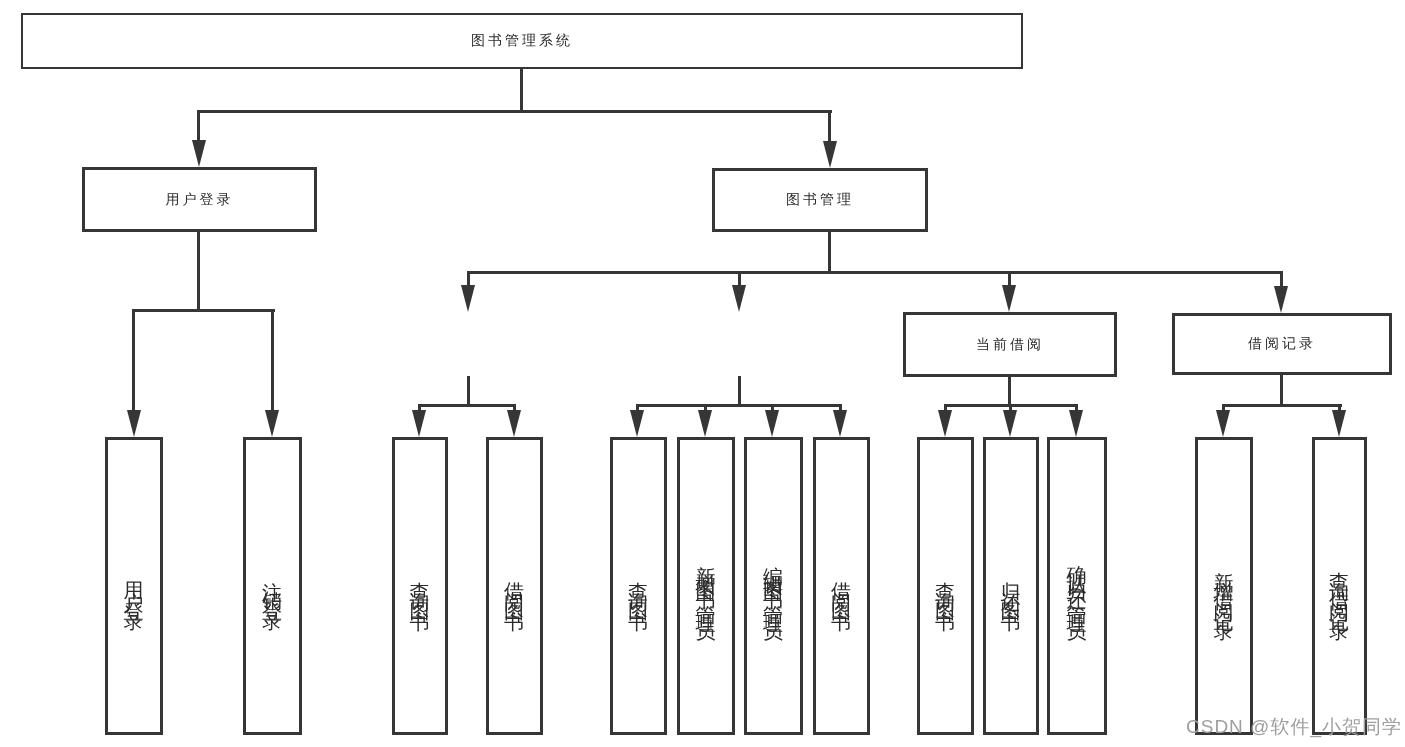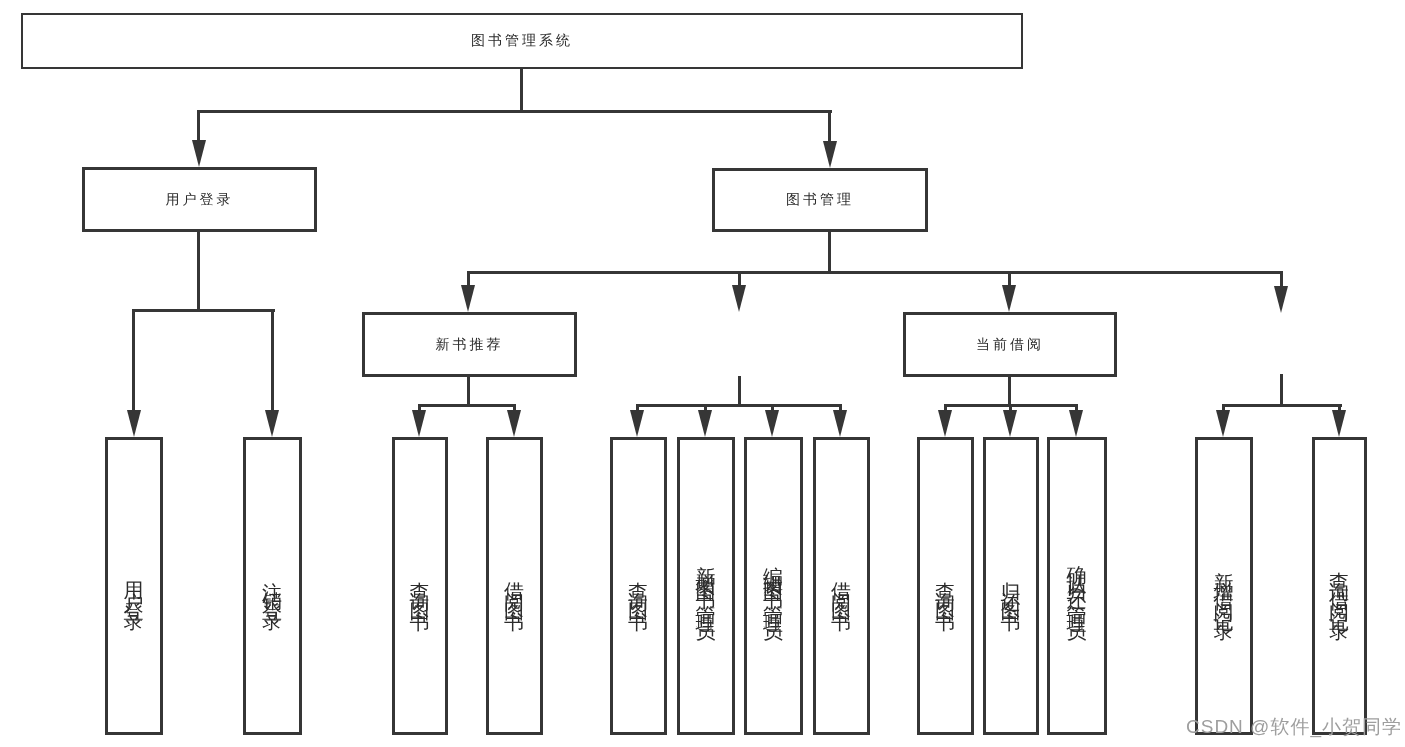--- a/index.html
+++ b/index.html
@@ -64,25 +64,25 @@
   <div class="hl" style="left:467px;top:271px;width:816px"></div>
   <div class="vl" style="left:467px;top:271px;height:16px"></div>
   <div class="arr" style="left:461px;top:285px"></div>
   <div class="vl" style="left:738px;top:271px;height:16px"></div>
   <div class="arr" style="left:732px;top:285px"></div>
   <div class="vl" style="left:1008px;top:271px;height:16px"></div>
   <div class="arr" style="left:1002px;top:285px"></div>
   <div class="vl" style="left:1280px;top:271px;height:16px"></div>
   <div class="arr" style="left:1274px;top:286px"></div>
 
-  <div class="box h-box" style="left:362px;top:312px;width:215px;height:65px">
-    <span>新书推荐</span>
-  </div>
   <div class="box h-box" style="left:903px;top:312px;width:214px;height:65px">
     <span>当前借阅</span>
+  </div>
+  <div class="box h-box" style="left:1172px;top:313px;width:220px;height:62px">
+    <span>借阅记录</span>
   </div>
 
   <div class="vl" style="left:467px;top:376px;height:30px"></div>
   <div class="hl" style="left:418px;top:404px;width:98px"></div>
   <div class="vl" style="left:418px;top:404px;height:8px"></div>
   <div class="arr" style="left:412px;top:410px"></div>
   <div class="vl" style="left:513px;top:404px;height:8px"></div>
   <div class="arr" style="left:507px;top:410px"></div>
 
   <div class="vl" style="left:738px;top:376px;height:30px"></div>

